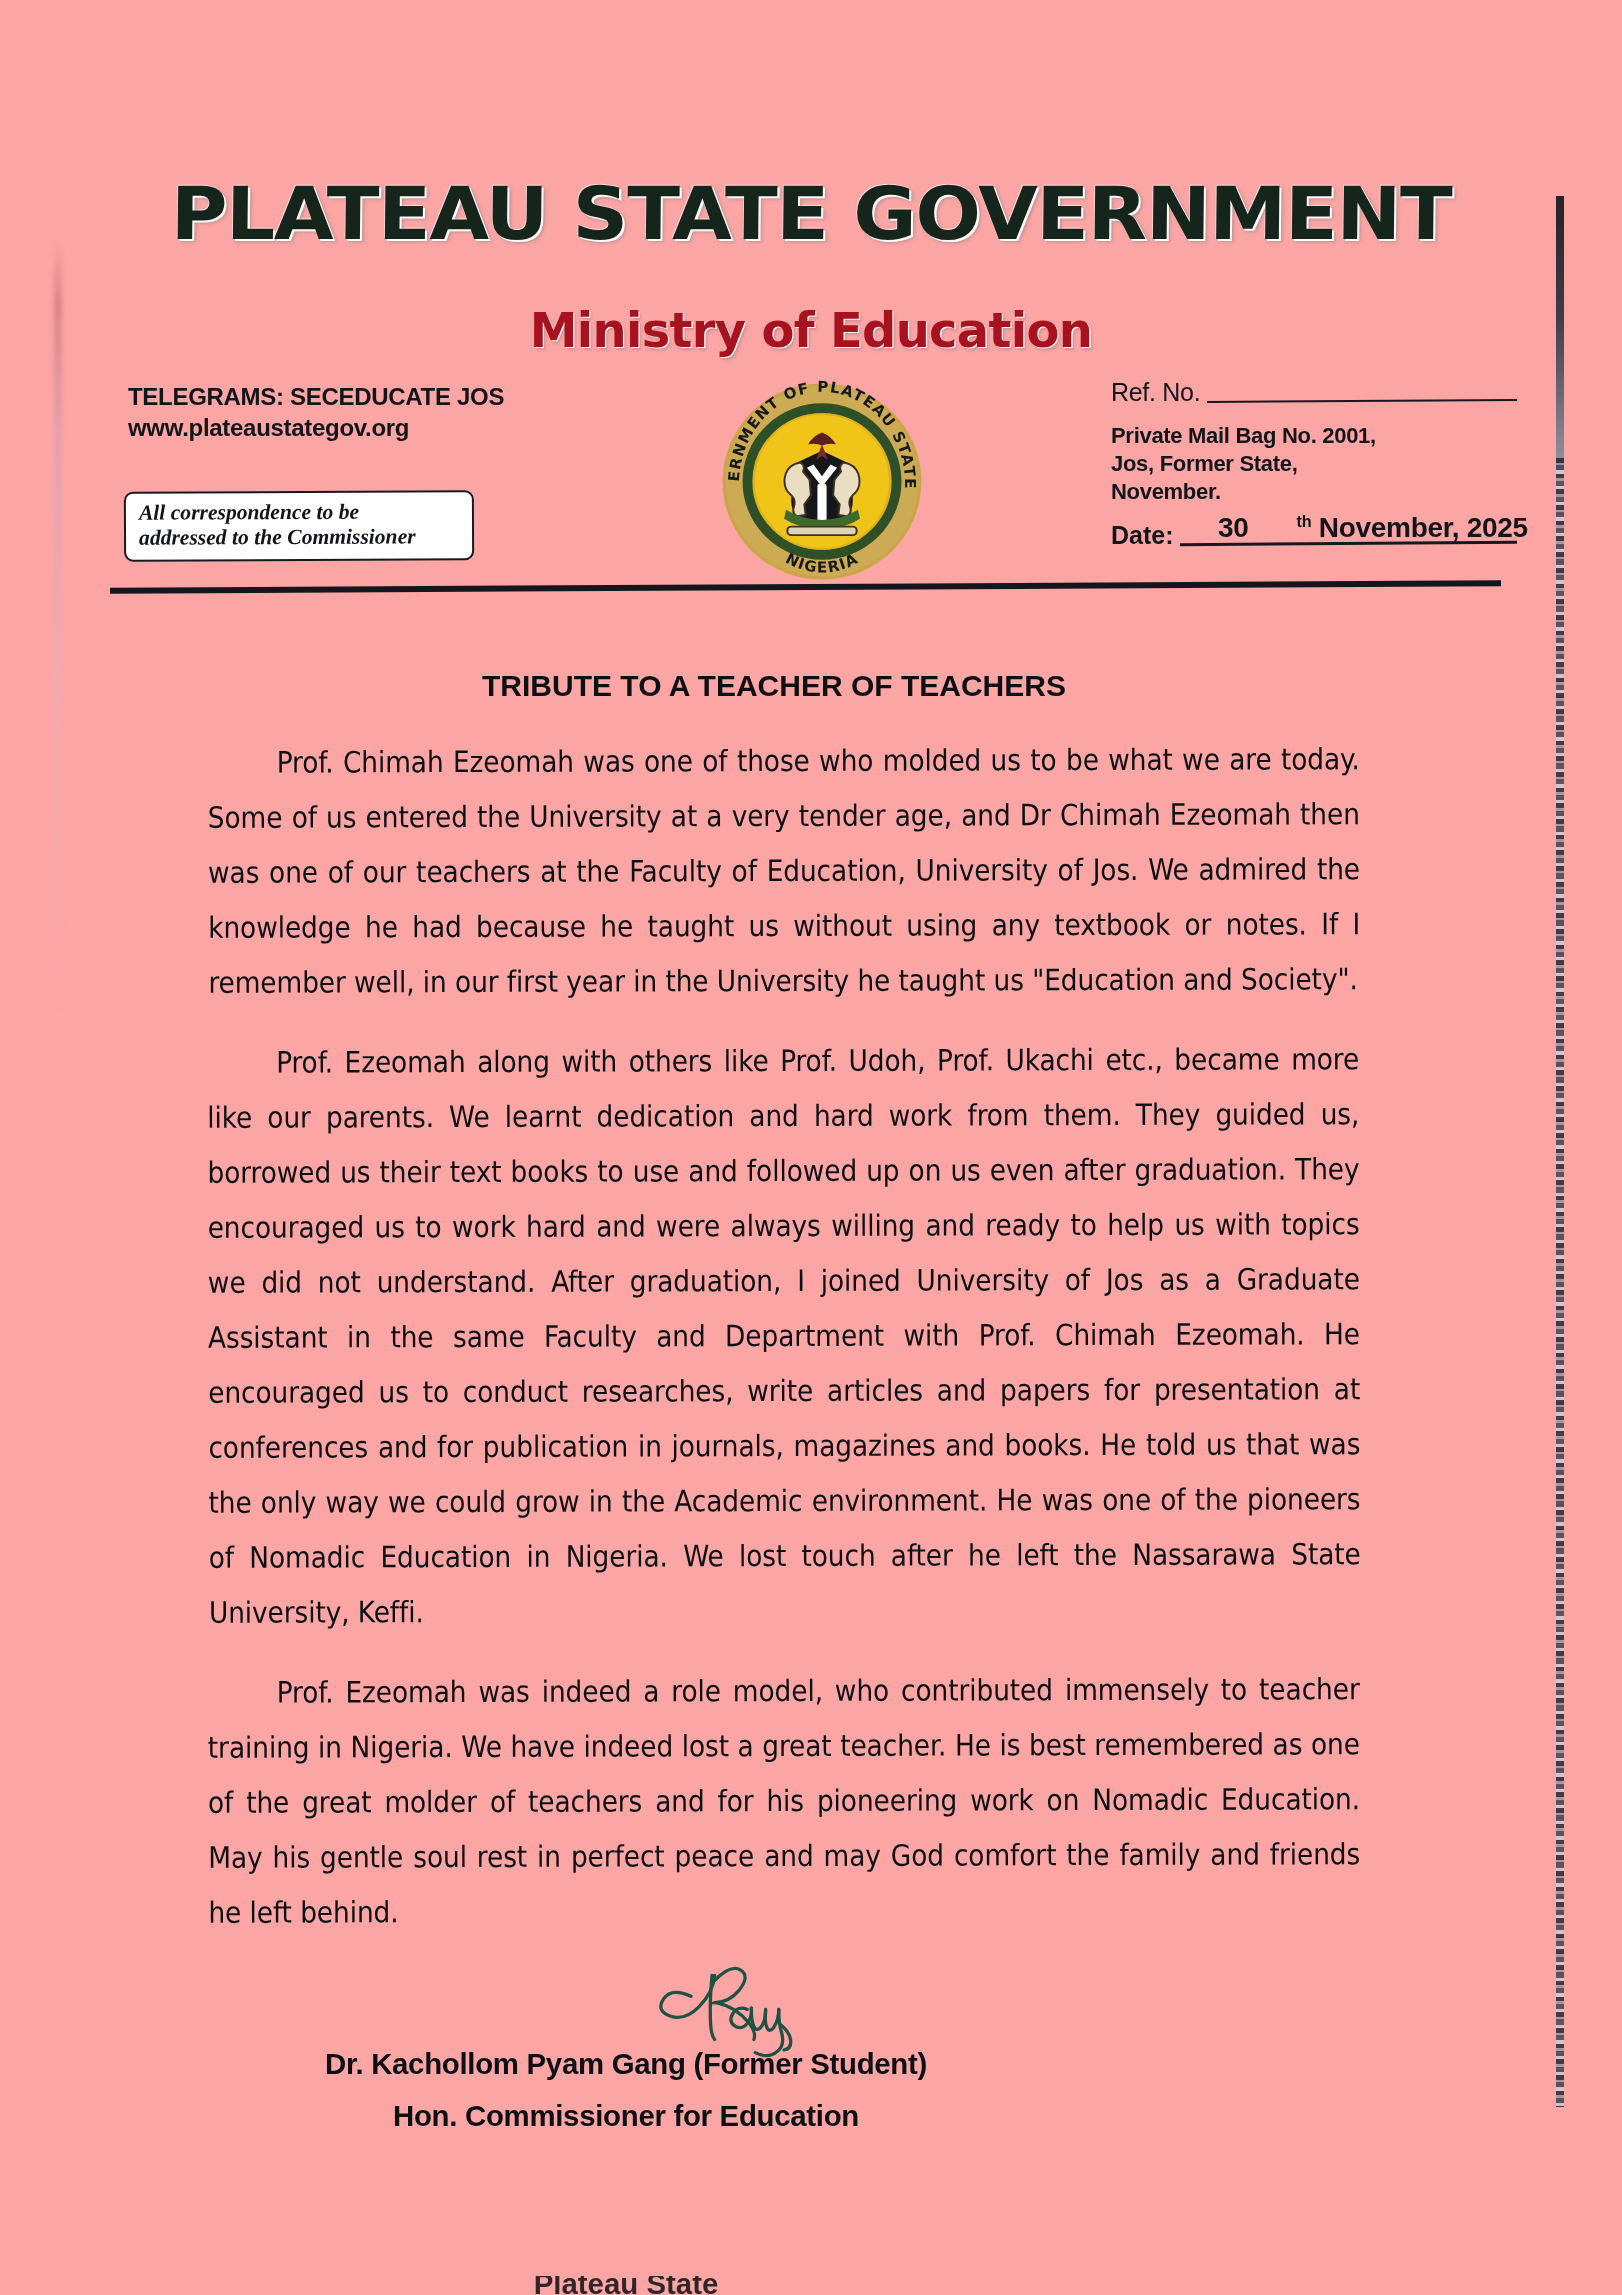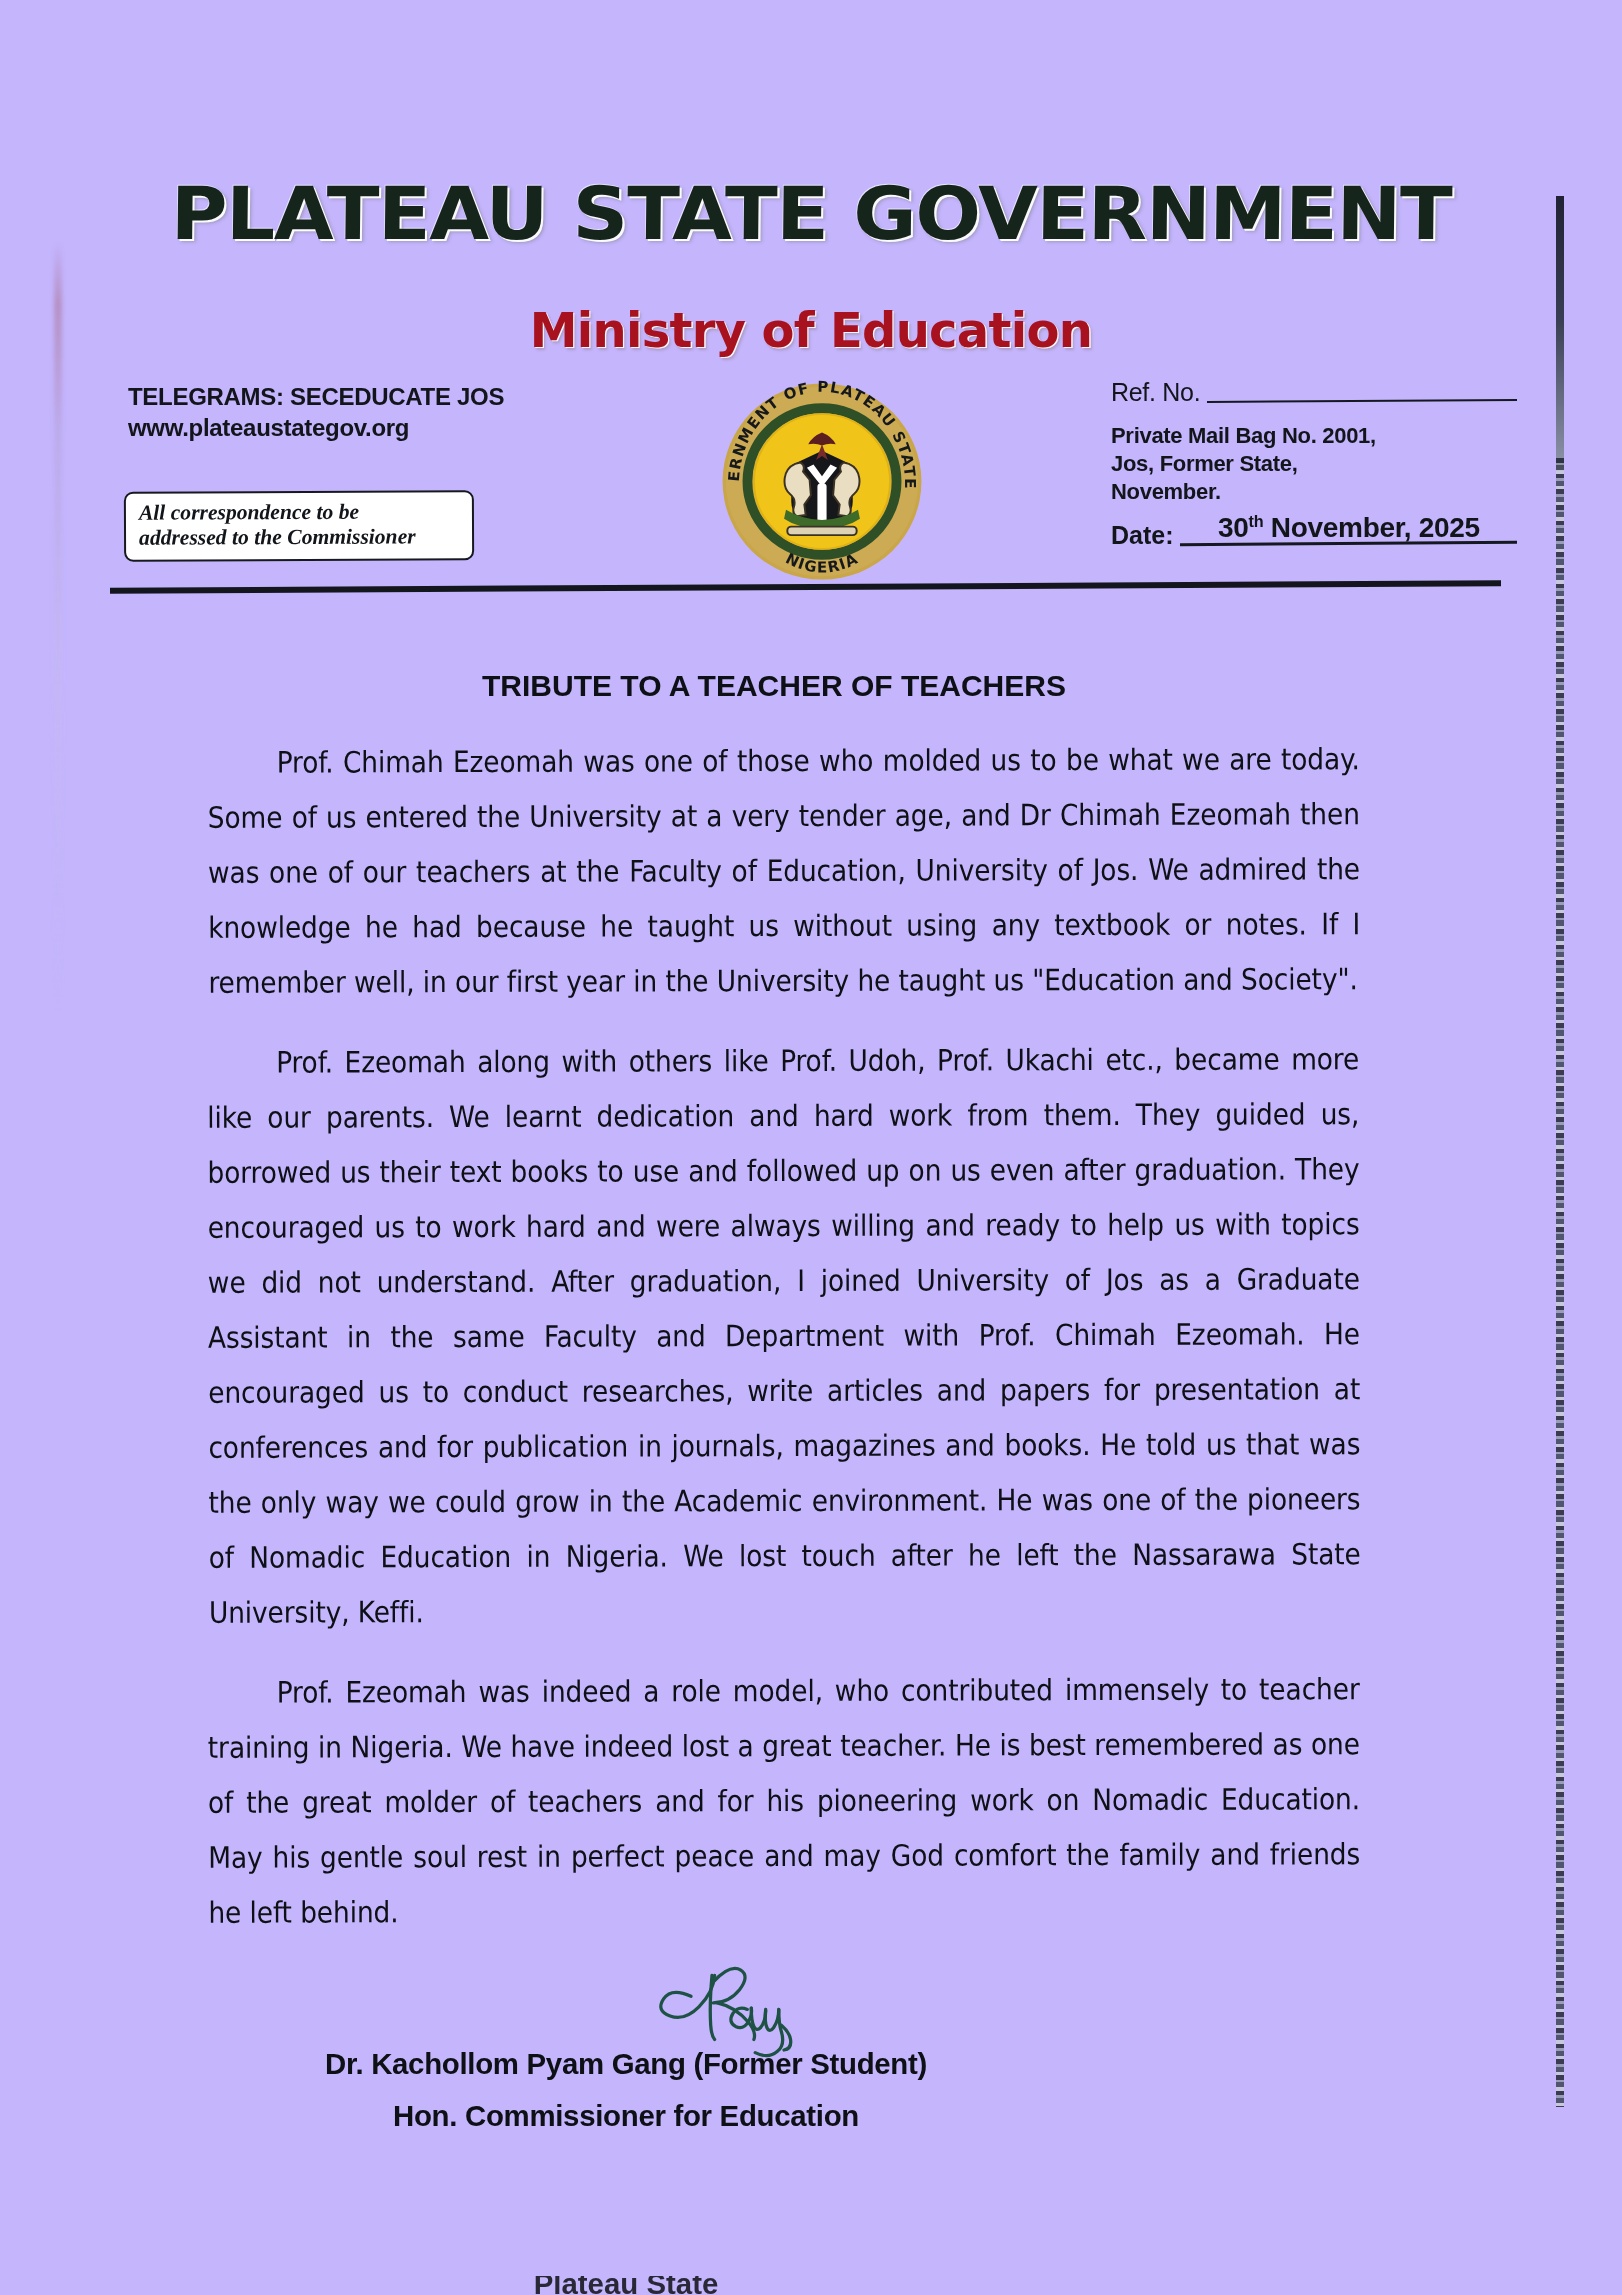--- a/index.html
+++ b/index.html
@@ -7,21 +7,21 @@
     padding: 0;
     background: #ffffff;
   }
   body {
     font-family: "Liberation Sans", sans-serif;
   }
   .page {
     position: relative;
     width: 1622px;
     height: 2295px;
-    background: #c4b5fd;
+    background: #fca5a5;
     overflow: hidden;
   }
 
   
   .scan-streak-left {
     position: absolute;
     left: 54px;
     top: 242px;
     width: 7.9px;
     height: 772px;
@@ -171,21 +171,21 @@
     position: absolute;
     left: 1218px;
     top: 512px;
     font-family: "Liberation Sans", sans-serif;
     font-weight: bold;
     font-size: 28px;
     color: #12151a;
     letter-spacing: -0.3px;
     white-space: nowrap;
   }
-  .date-value sup { font-size: 0.58em; vertical-align: super; }
+  .date-value sup { font-size: 0.58em; vertical-align: super; margin-left: 48px; }
   .date-row {
     position: absolute;
     left: 1111px;
     top: 521px;
     width: 406px;
     display: flex;
     align-items: flex-end;
     font-family: "Liberation Sans", sans-serif;
     font-weight: bold;
     font-size: 25px;

